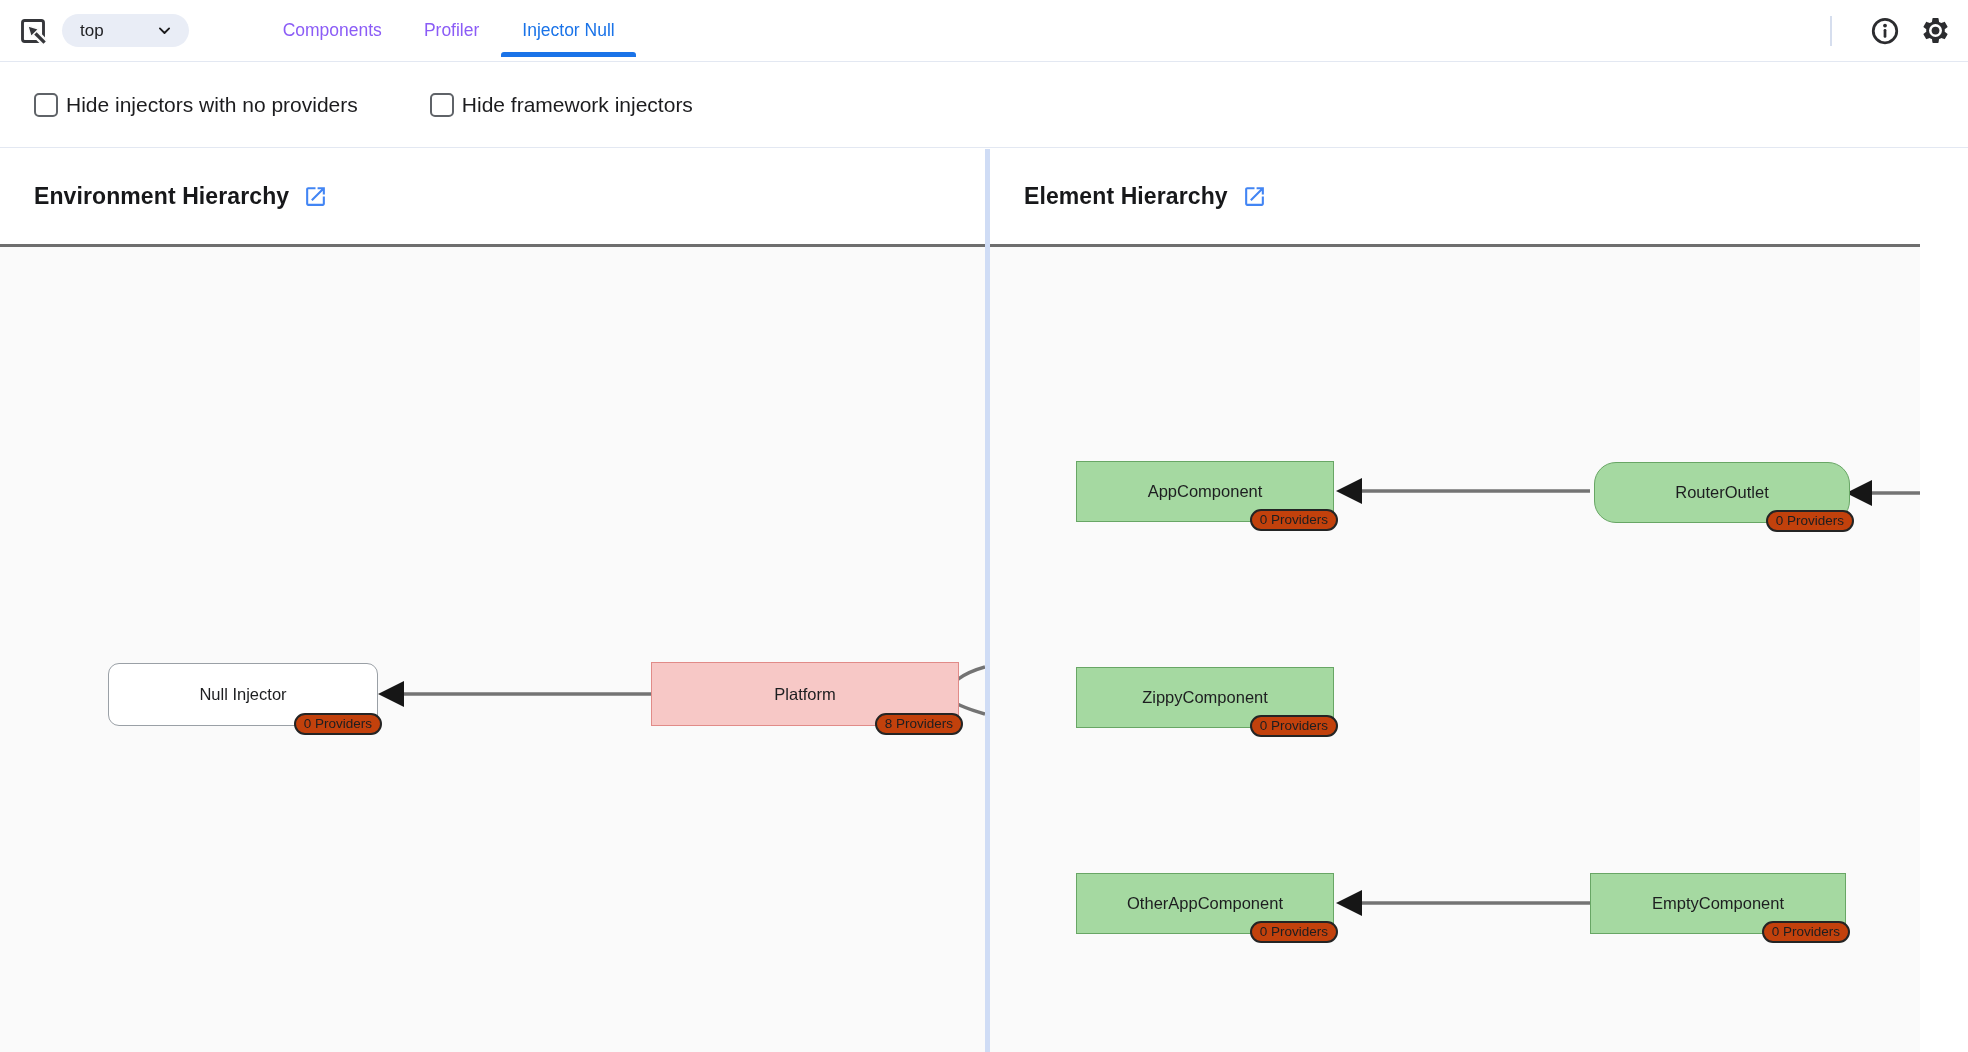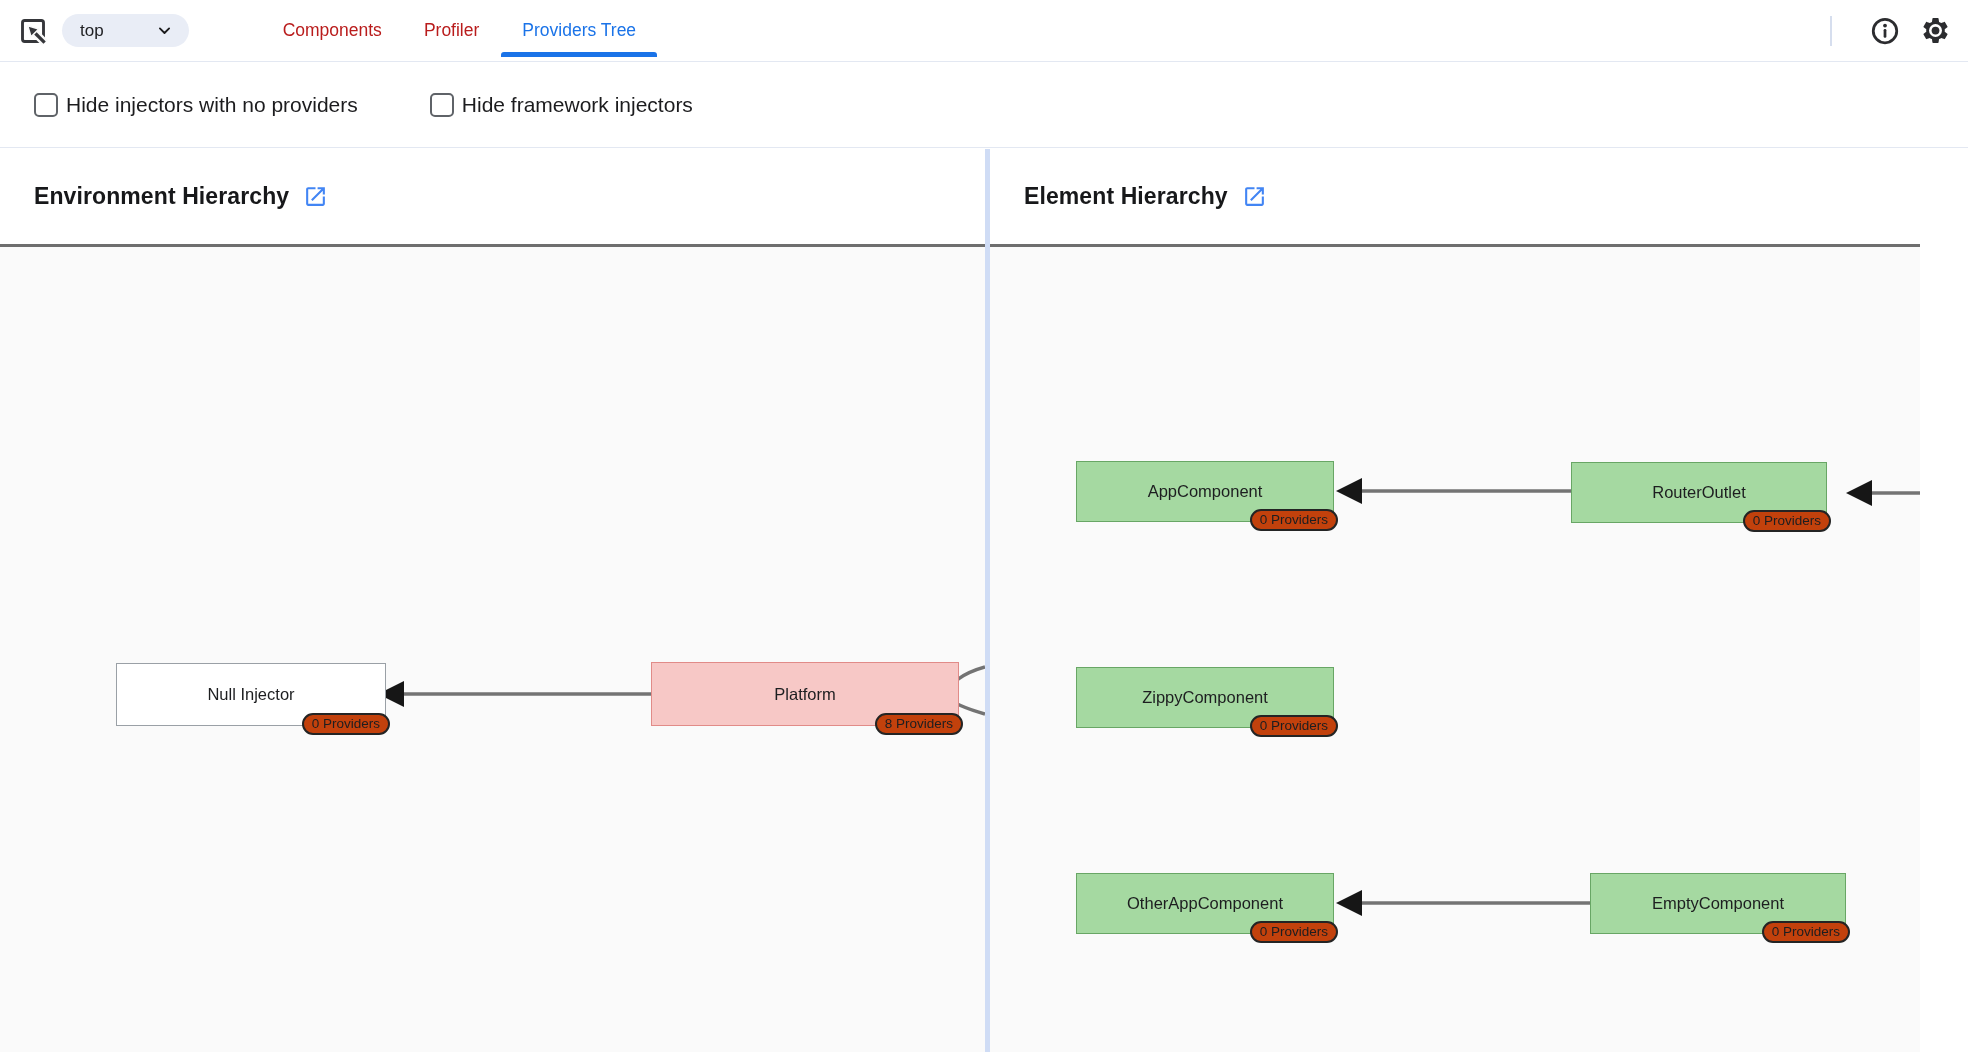--- a/index.html
+++ b/index.html
@@ -8,21 +8,21 @@
   .app { position:relative; width:1968px; height:1052px; }
 
   
   .toolbar { position:relative; height:62px; background:#fff; display:flex; align-items:center;
     border-bottom:1px solid #e3e8f2; }
   .icon-btn { display:flex; align-items:center; justify-content:center; cursor:pointer; }
   .picker { margin-left:16px; width:34px; height:34px; }
   .frame-select { margin-left:12px; height:33px; background:#e9edf6; border-radius:17px;
     display:flex; align-items:center; padding:0 16px 0 18px; gap:52px; font-size:17px; color:#202124; cursor:pointer; }
   .tabs { display:flex; align-self:stretch; margin-left:94px; }
-  .tab { position:relative; display:flex; align-items:center; font-size:17.5px; color:#b91c1c;
+  .tab { position:relative; display:flex; align-items:center; font-size:17.5px; color:#8b5cf6;
     margin-left:42px; cursor:pointer; white-space:nowrap; }
   .tab:first-child { margin-left:0; }
   .tab.active { color:#1a73e8; font-weight:500; margin-left:22px; padding:0 21px; }
   .tab.active::after { content:""; position:absolute; left:0; right:0; bottom:4px; height:5px;
     background:#1a73e8; border-radius:3px 3px 0 0; }
   .toolbar-right { margin-left:auto; display:flex; align-items:center; margin-right:16px; }
   .vsep { width:2px; height:30px; background:#d6deee; margin-right:20px; }
   .tb-icon { width:34px; height:34px; margin-left:16px; }
 
   
@@ -77,21 +77,21 @@
       <span style="display:flex;">
         <svg width="17" height="17" viewBox="0 0 24 24" fill="none">
           <path d="M5.5 9 L12 15.5 L18.5 9" stroke="#1c1c1e" stroke-width="2.6" stroke-linecap="round" stroke-linejoin="round"></path>
         </svg>
       </span>
     </div>
 
     <nav class="tabs">
       <div class="tab">Components</div>
       <div class="tab">Profiler</div>
-      <div class="tab active">Providers Tree</div>
+      <div class="tab active">Injector Null</div>
     </nav>
 
     <div class="toolbar-right">
       <div class="vsep"></div>
       <div class="icon-btn tb-icon">
         <svg width="30" height="30" viewBox="0 0 24 24" fill="none">
           <circle cx="12" cy="12" r="9.4" stroke="#2b2c2f" stroke-width="2.2"></circle>
           <circle cx="12" cy="7.6" r="1.5" fill="#2b2c2f"></circle>
           <rect x="10.9" y="10.4" width="2.2" height="7" rx="1" fill="#2b2c2f"></rect>
         </svg>
@@ -129,21 +129,21 @@
         </span>
       </div>
       <div class="graph">
         <svg class="edges" width="985" height="805">
           <line x1="651" y1="447" x2="402" y2="447" stroke="#737373" stroke-width="3.5"></line>
           <polygon points="378,447 404,434 404,460" fill="#161616"></polygon>
           <path d="M985,420 C960,427 952,437 946,444" stroke="#737373" stroke-width="3.5" fill="none"></path>
           <path d="M985,467 C960,460 952,455 946,450" stroke="#737373" stroke-width="3.5" fill="none"></path>
           <polygon points="921,447 947,434 947,460" fill="#161616"></polygon>
         </svg>
-        <div class="node n-null" style="left:116px; top:416px; width:270px; height:63px;">
+        <div class="node n-null" style="left:108px; top:416px; width:270px; height:63px;border-radius:11px;">
           <span>Null Injector</span>
           <span class="badge">0 Providers</span>
         </div>
         <div class="node n-platform" style="left:651px; top:415px; width:308px; height:64px;">
           <span>Platform</span>
           <span class="badge">8 Providers</span>
         </div>
       </div>
     </section>
 
@@ -164,21 +164,21 @@
           <polygon points="346,244 372,231 372,257" fill="#161616"></polygon>
           <line x1="978" y1="246" x2="882" y2="246" stroke="#737373" stroke-width="3.5"></line>
           <polygon points="856,246 882,233 882,259" fill="#161616"></polygon>
           <line x1="600" y1="656" x2="372" y2="656" stroke="#737373" stroke-width="3.5"></line>
           <polygon points="346,656 372,643 372,669" fill="#161616"></polygon>
         </svg>
         <div class="node n-elem" style="left:86px; top:214px; width:258px; height:61px;">
           <span>AppComponent</span>
           <span class="badge">0 Providers</span>
         </div>
-        <div class="node n-elem" style="left:581px; top:215px; width:256px; height:61px;">
+        <div class="node n-elem" style="left:604px; top:215px; width:256px; height:61px;border-radius:22px;">
           <span>RouterOutlet</span>
           <span class="badge">0 Providers</span>
         </div>
         <div class="node n-elem" style="left:86px; top:420px; width:258px; height:61px;">
           <span>ZippyComponent</span>
           <span class="badge">0 Providers</span>
         </div>
         <div class="node n-elem" style="left:86px; top:626px; width:258px; height:61px;">
           <span>OtherAppComponent</span>
           <span class="badge">0 Providers</span>

